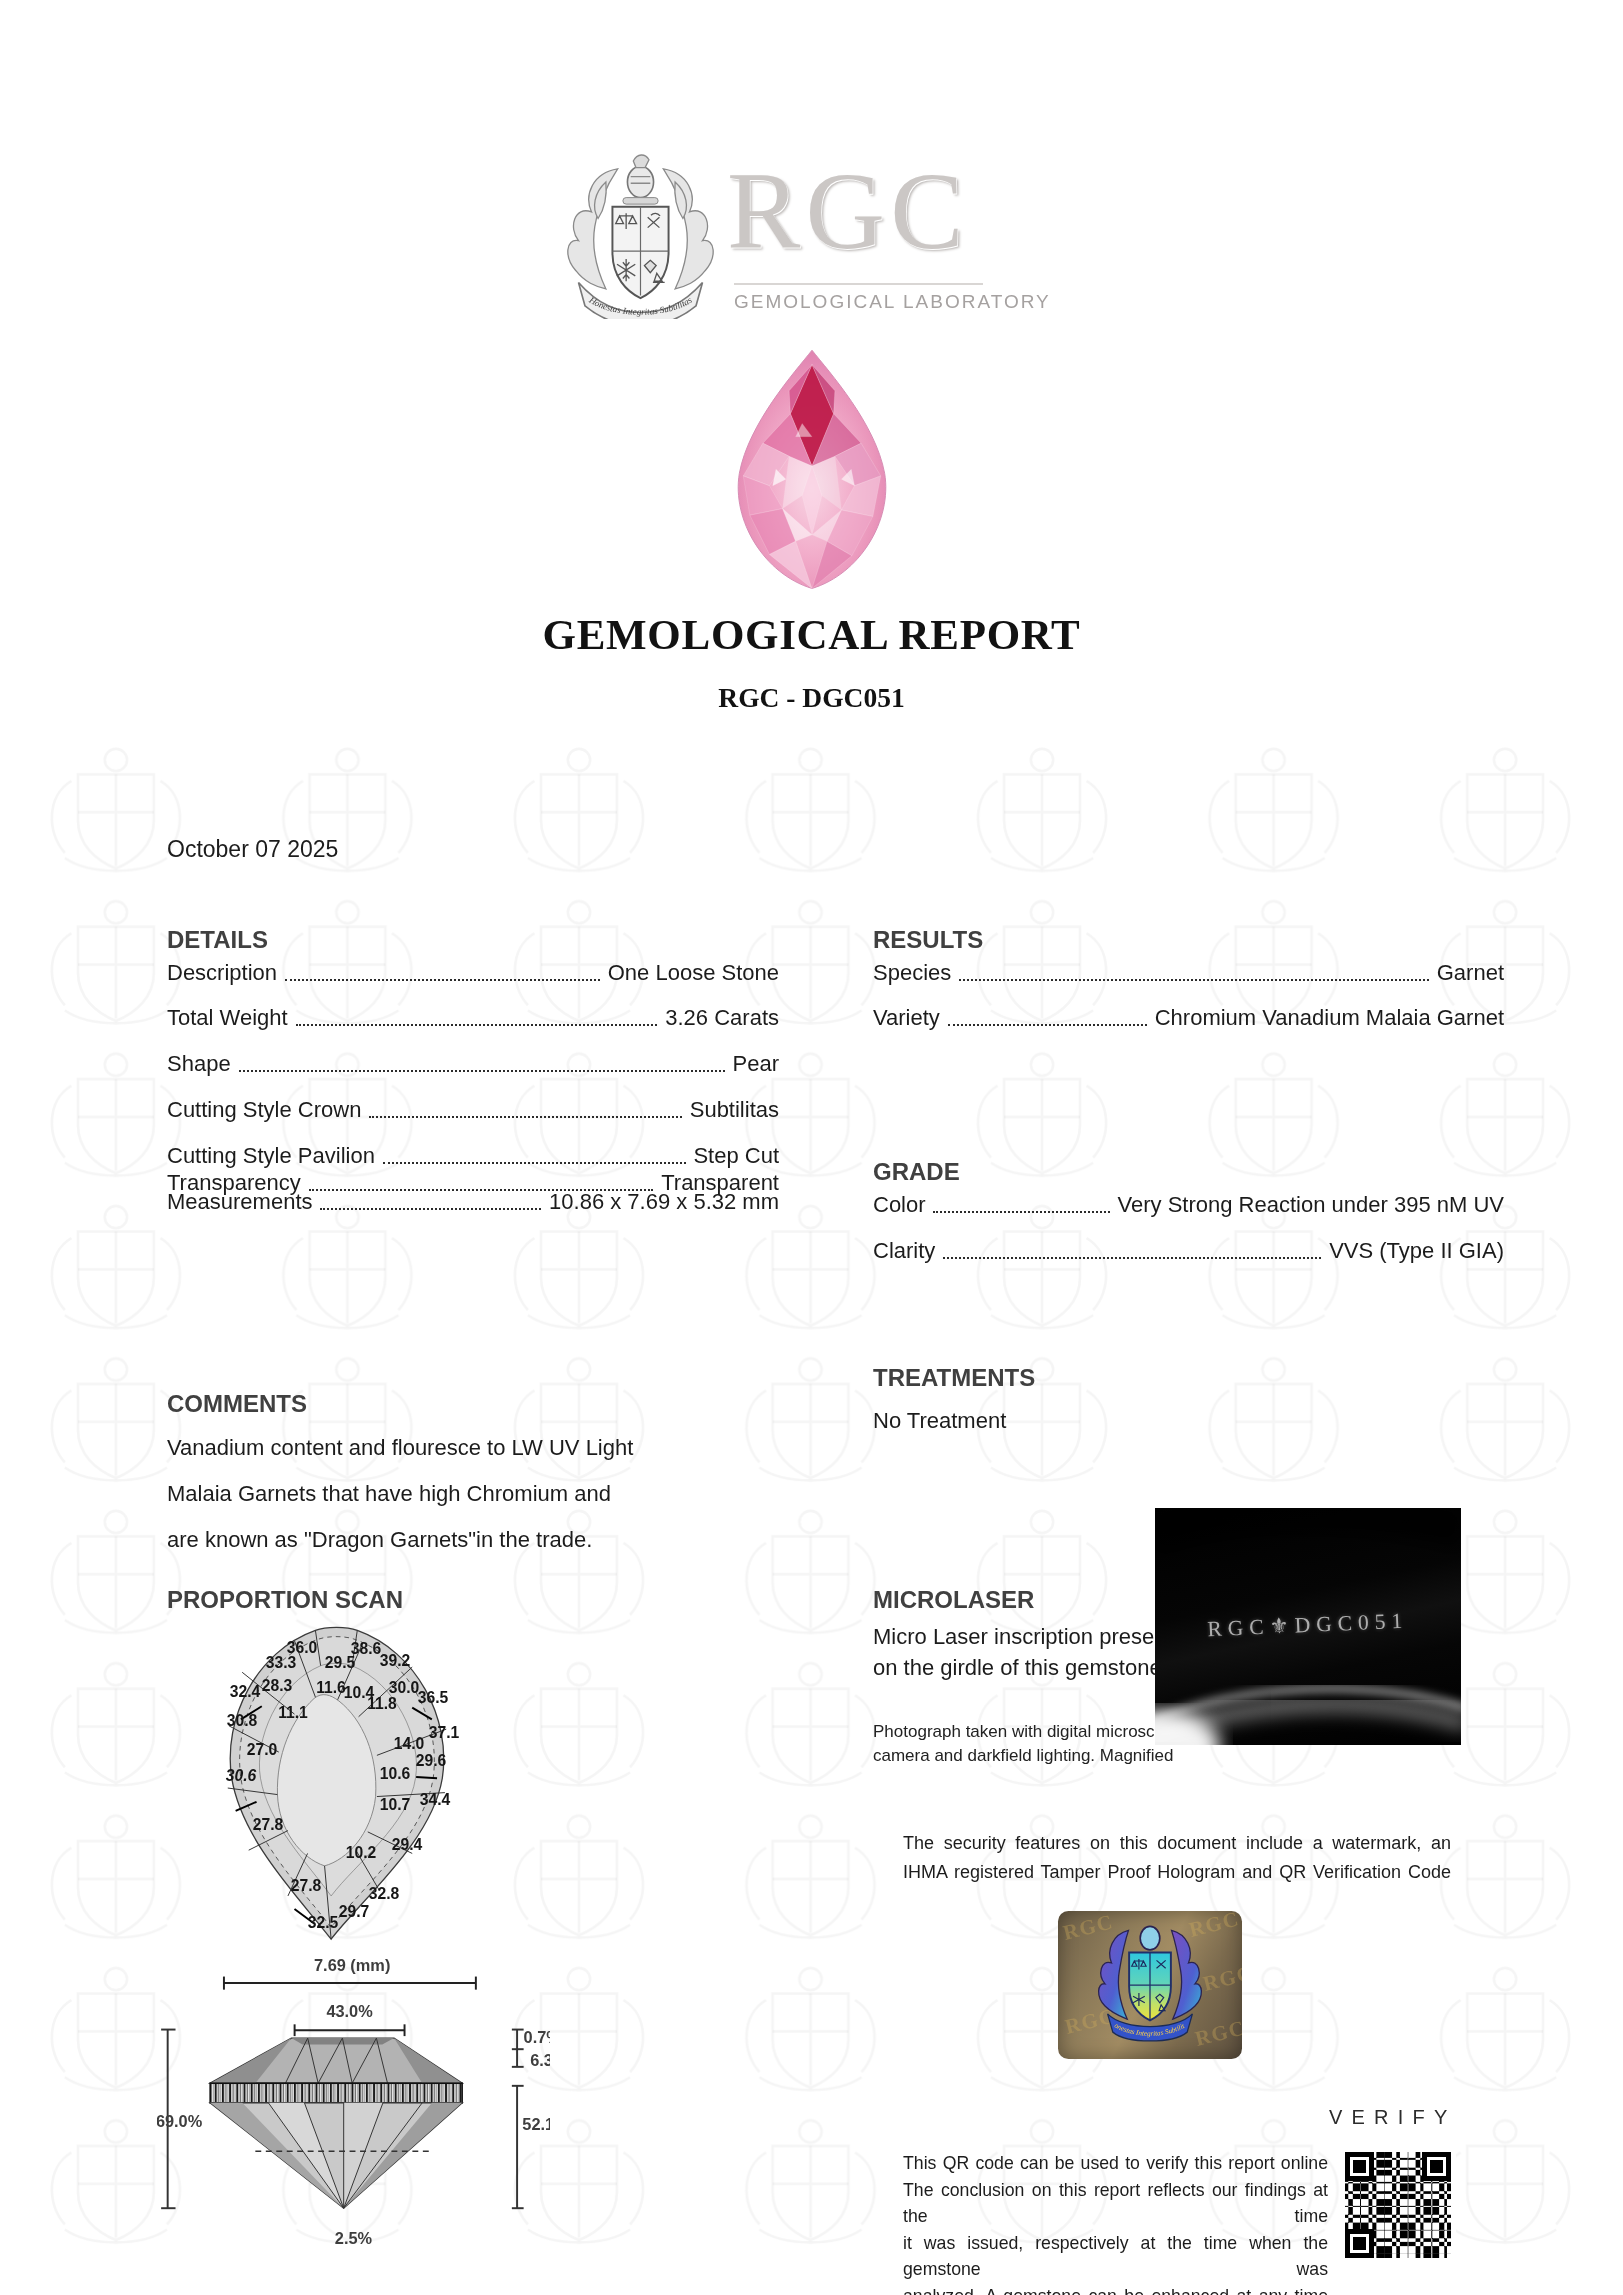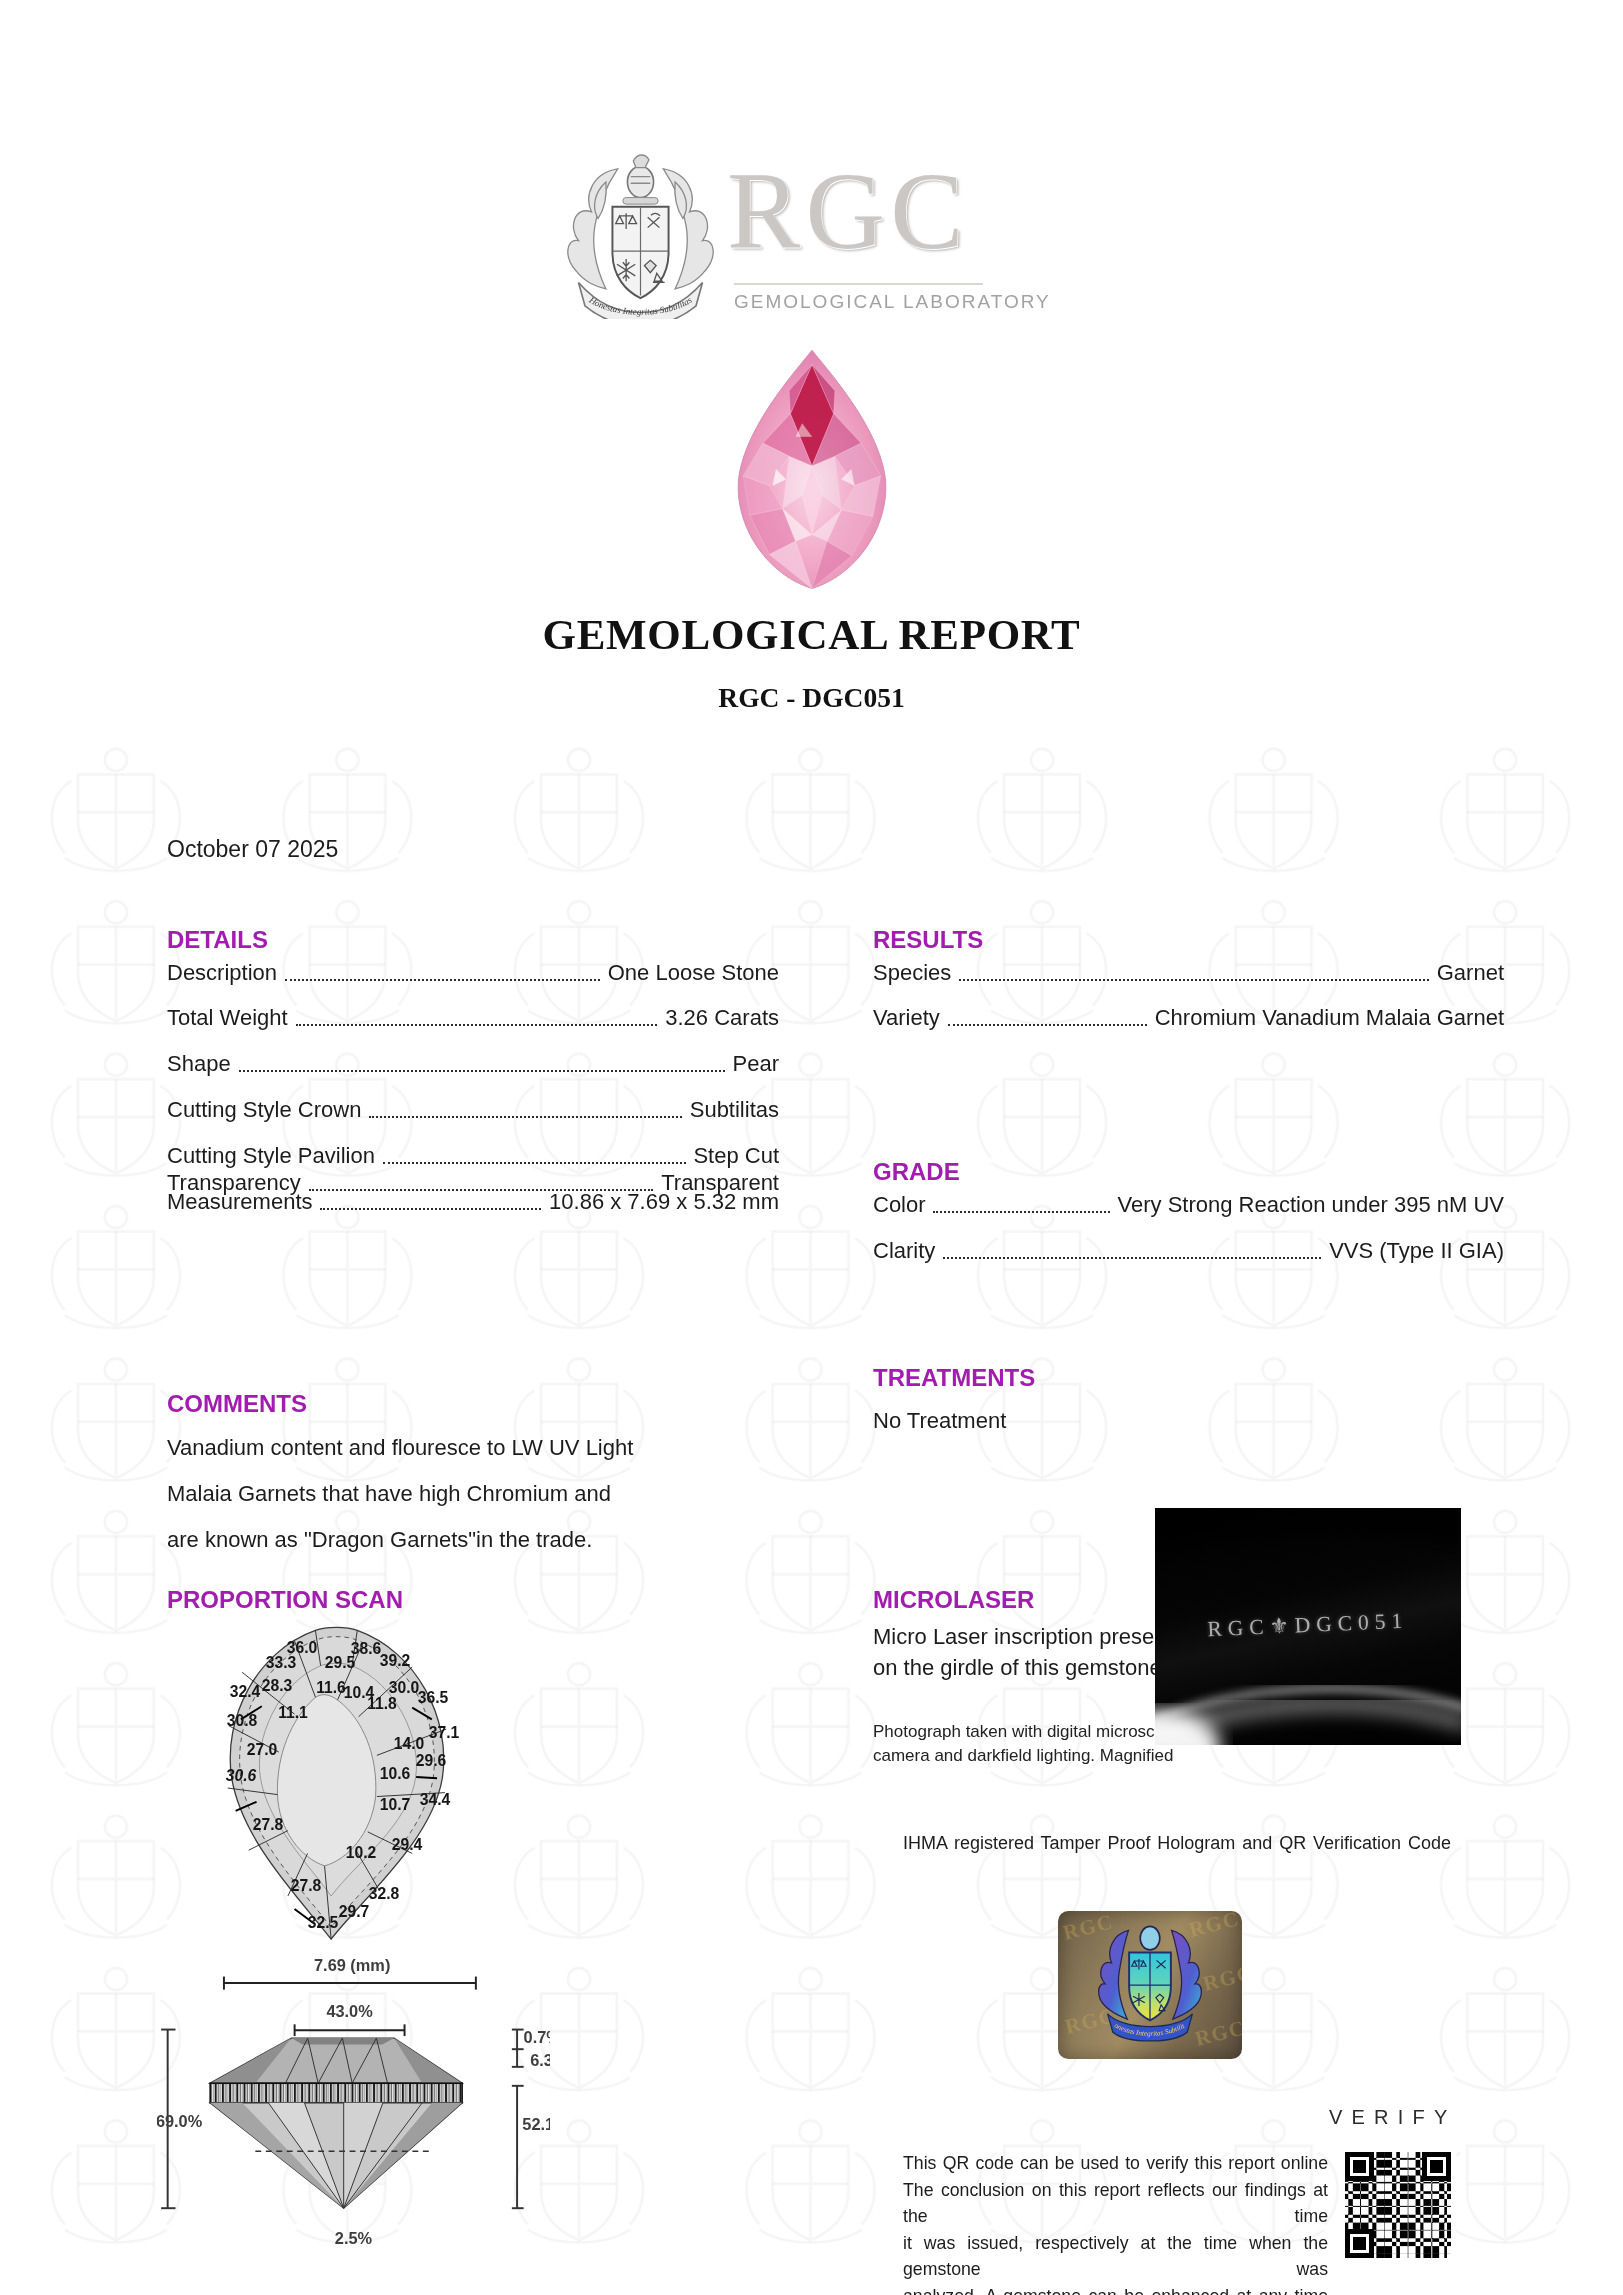--- a/index.html
+++ b/index.html
@@ -15,21 +15,21 @@
 
   
   .report-title{left:0;right:0;top:610px;text-align:center;font-family:"Liberation Serif",serif;
                 font-size:43px;font-weight:600;letter-spacing:0.7px;color:#121212;}
   .report-no{left:0;right:0;top:682px;text-align:center;font-family:"Liberation Serif",serif;
              font-size:27.5px;font-weight:700;color:#121212;}
 
   .date-line{left:167px;top:836px;font-size:23px;}
 
   
-  .sec-head{font-size:24px;font-weight:700;color:#a21caf;}
+  .sec-head{font-size:24px;font-weight:700;color:#404040;}
   .row{display:flex;align-items:flex-end;font-size:22px;}
   .row .lbl{white-space:pre;}
   .row .leader{flex:1;border-bottom:2.2px dotted #2b2b2b;margin:0 7.9px 5.2px 7.9px;min-width:19.6px;}
   .row .val{white-space:pre;}
   .col-left{left:167px;width:612px;}
   .col-right{left:873px;width:631px;}
 
   .comments-block{left:167px;top:1425px;width:641px;font-size:22px;line-height:46px;}
   .treatment-text{left:873px;top:1408px;font-size:22px;}
 
@@ -410,20 +410,21 @@
       </defs>
       <path d="M-10,330 C120,266 340,260 478,306" stroke="rgba(235,235,235,0.9)" stroke-width="7" fill="none" filter="url(#blur1)"></path>
       <path d="M-10,352 C150,290 330,284 478,330" stroke="rgba(255,255,255,0.5)" stroke-width="20" fill="none" filter="url(#blur2)"></path>
       <ellipse cx="10" cy="365" rx="90" ry="55" fill="rgba(255,255,255,0.95)" filter="url(#blur2)"></ellipse>
       <path d="M0,0 H468 V60 C320,20 120,24 0,70 Z" fill="rgba(0,0,0,0.85)" filter="url(#blur2)"></path>
     </svg>
     <span class="inscription">RGC⚜DGC051</span>
   </div>
 
   <div class="abs security-text">
+    <div>The security features on this document include a watermark,  an</div>
     <div>IHMA registered Tamper Proof Hologram and QR Verification Code</div>
   </div>
 
   <div class="abs hologram">
     <span class="holo-wm" style="left:5.2px;top:3.9px;transform:rotate(-14deg);">RGC</span>
     <span class="holo-wm" style="left:131px;top:1.3px;transform:rotate(-14deg);">RGC</span>
     <span class="holo-wm" style="left:145px;top:55px;transform:rotate(-14deg);">RGC</span>
     <span class="holo-wm" style="left:6.5px;top:98px;transform:rotate(-14deg);">RGC</span>
     <span class="holo-wm" style="left:137px;top:110px;transform:rotate(-14deg);">RGC</span>
     <svg style="position:absolute;left:30px;top:5.2px;" width="124" height="137" viewBox="0 0 190 210">

